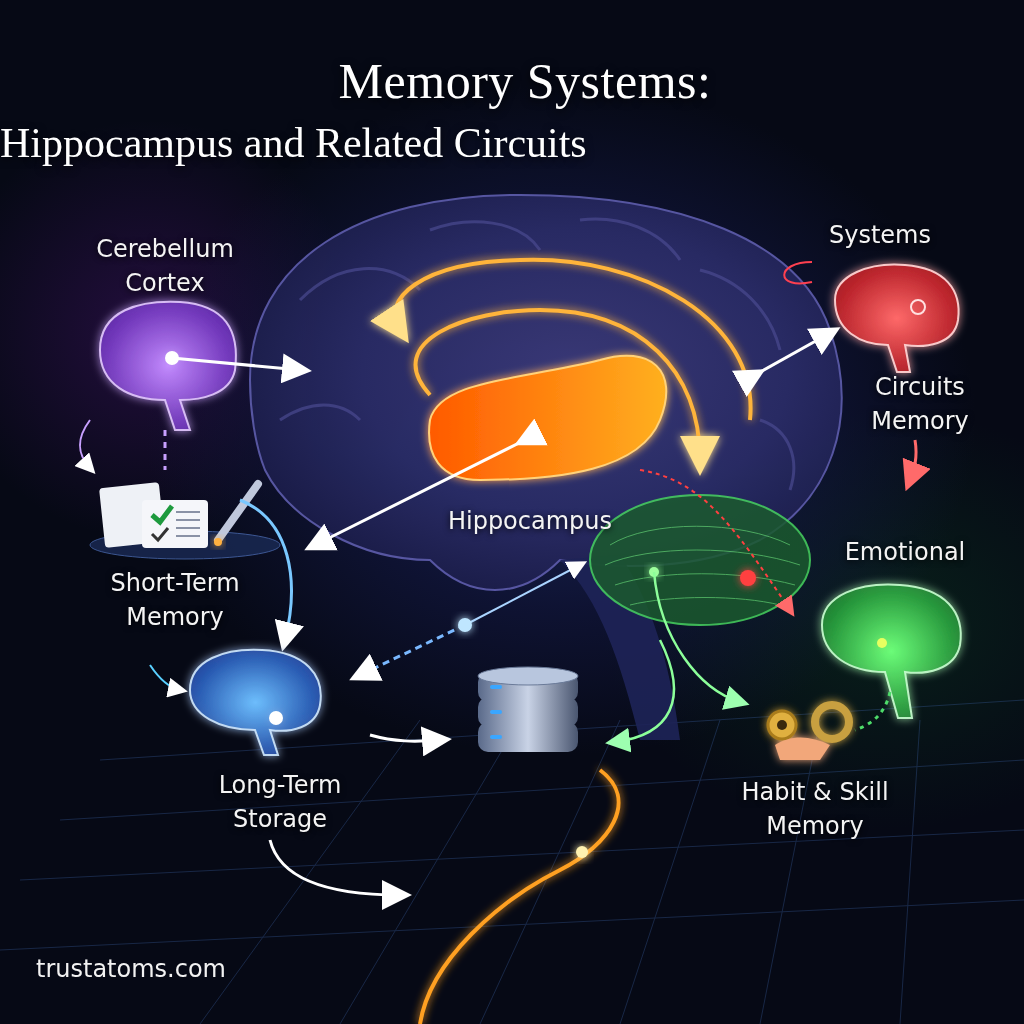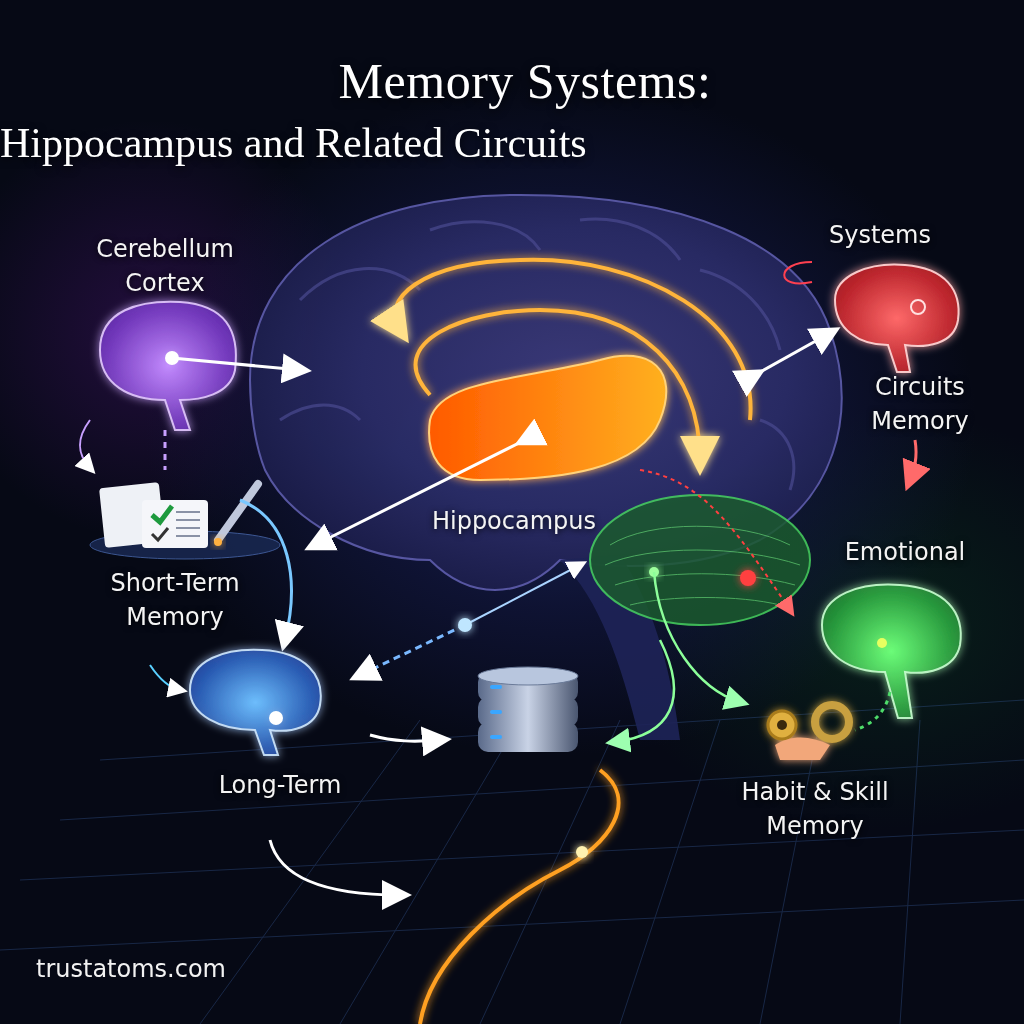--- a/index.html
+++ b/index.html
@@ -214,35 +214,36 @@
 
 <div class="label" style="left:800px; top:218px; width:160px;">
   <div>Systems</div>
 </div>
 
 <div class="label" style="left:830px; top:370px; width:180px;">
   <div>Circuits</div>
   <div>Memory</div>
 </div>
 
-<div class="label" style="left:404px; top:504px; width:220px;">
+<div class="label" style="left:420px; top:504px; width:220px;">
   <div>Hippocampus</div>
 </div>
 
 <div class="label" style="left:70px; top:566px; width:210px;">
   <div>Short-Term</div>
   <div>Memory</div>
 </div>
 
 <div class="label" style="left:815px; top:535px; width:180px;">
   <div>Emotional</div>
 </div>
 
 <div class="label" style="left:180px; top:768px; width:200px;">
   <div>Long-Term</div>
+  <div>Storage</div>
 </div>
 
 <div class="label" style="left:715px; top:775px; width:200px;">
   <div>Habit &amp; Skill</div>
   <div>Memory</div>
 </div>
 
 <div class="footer">trustatoms.com</div>
 
 </body></html>

